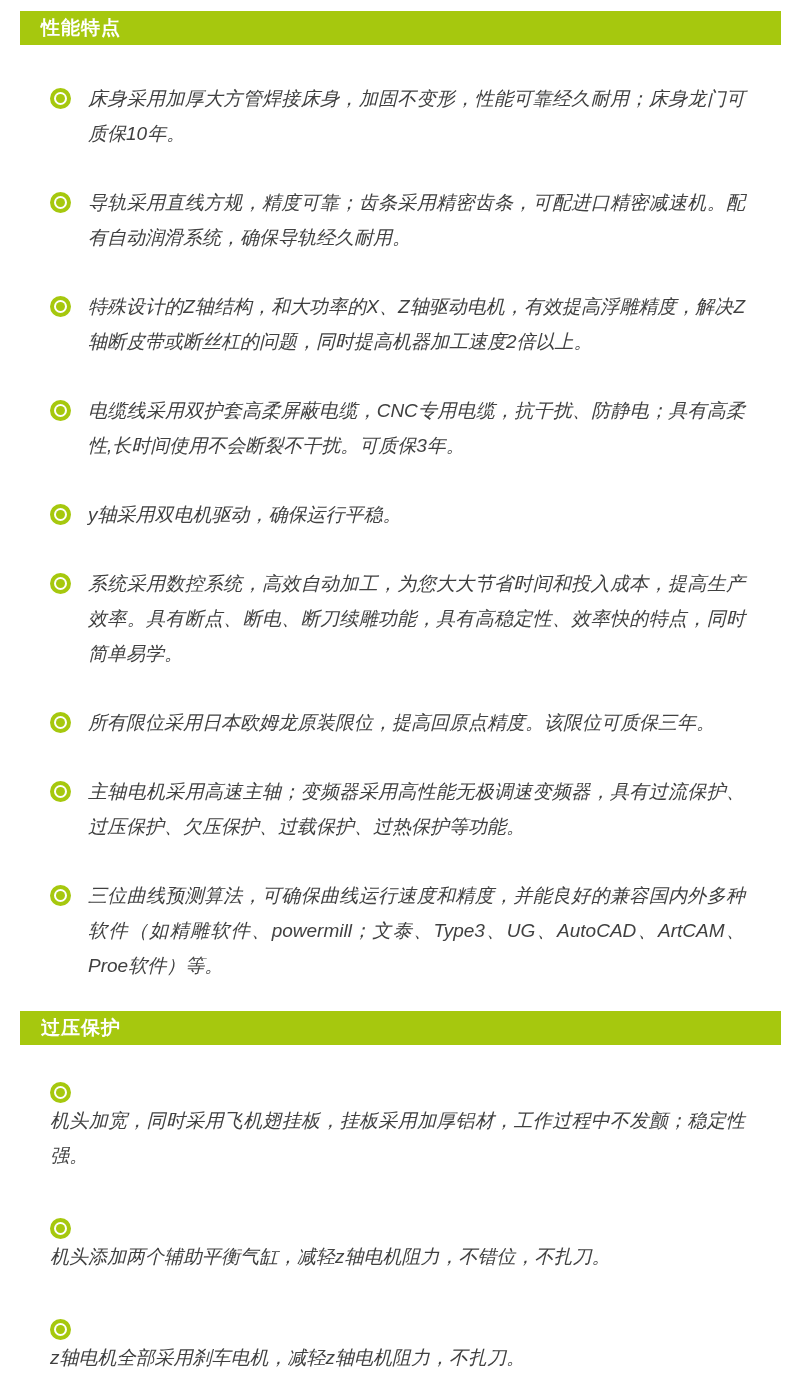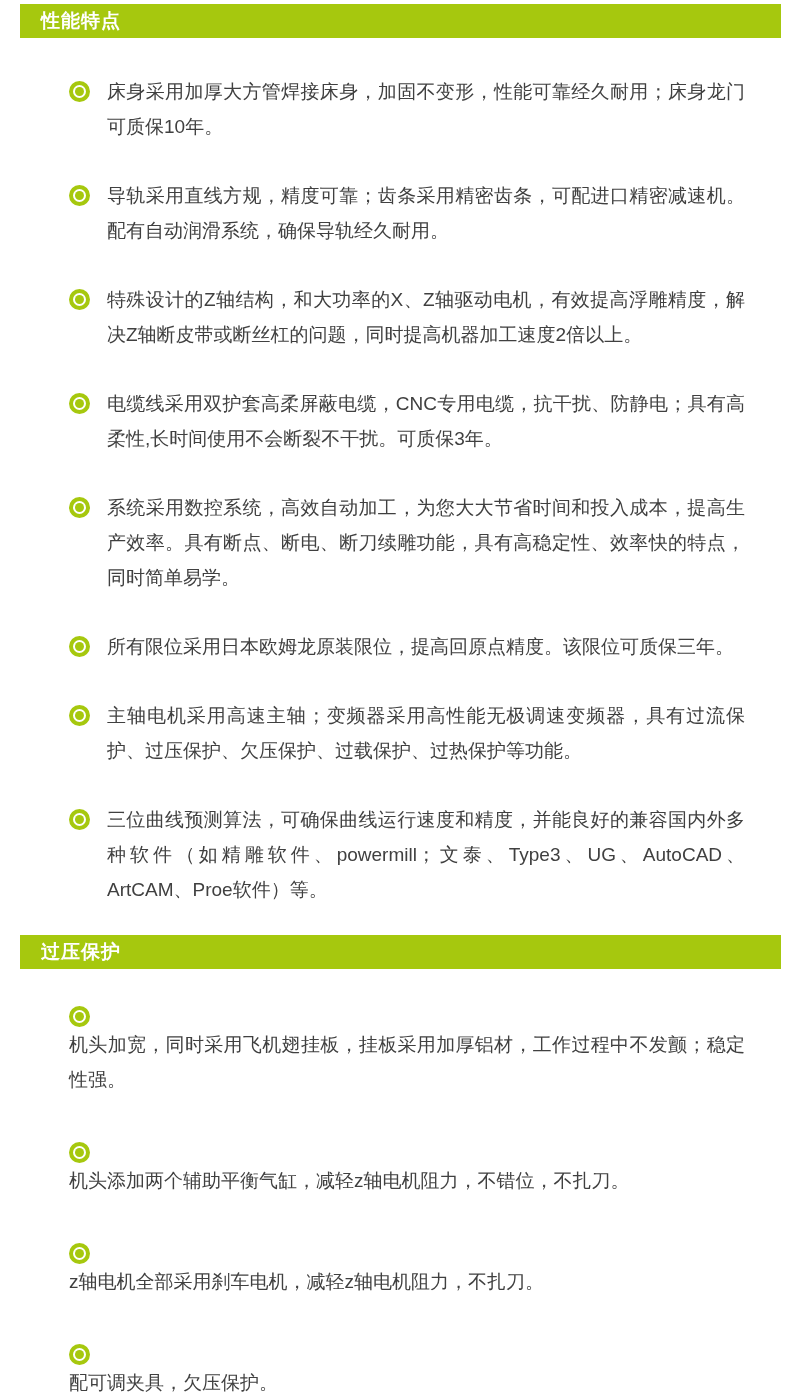--- a/index.html
+++ b/index.html
@@ -21,32 +21,33 @@
     color: var(--text);
   }
   .section-header {
     margin: 0 19px 0 20px;
     height: 34px;
     background: var(--green);
     display: flex;
     align-items: center;
     padding-left: 21px;
   }
-  .section-header.first { margin-top: 4px; }
+  .section-header.first { margin-top: 11px; }
   .section-header.second { margin-top: 28px; }
   .section-title {
     color: var(--header-text);
     font-size: 19px;
     font-weight: bold;
     letter-spacing: 1px;
     line-height: 1;
     padding-bottom: 2px;
   }
   .feature-list {
-    padding: 0 55px 0 69px;
+    padding: 0 55px 0 50px;
+    font-style: italic;
   }
   .feature-list.performance { padding-top: 36px; }
   .feature-list.structure  { padding-top: 30px; }
   .item {
     display: flex;
     align-items: flex-start;
   }
   .feature-list.performance .item { margin-bottom: 34px; }
   .feature-list.structure  .item { margin-bottom: 38px; flex-direction: column; }
   .feature-list .item:last-child { margin-bottom: 0; }
@@ -106,20 +107,26 @@
   <div class="item">
     <span class="bullet">
         <span class="bullet-dot"></span>
       </span>
     <p class="item-text">电缆线采用双护套高柔屏蔽电缆，CNC专用电缆，抗干扰、防静电；具有高柔性,长时间使用不会断裂不干扰。可质保3年。</p>
   </div>
   <div class="item">
     <span class="bullet">
         <span class="bullet-dot"></span>
       </span>
+    <p class="item-text">y轴采用双电机驱动，确保运行平稳。</p>
+  </div>
+  <div class="item">
+    <span class="bullet">
+        <span class="bullet-dot"></span>
+      </span>
     <p class="item-text">系统采用数控系统，高效自动加工，为您大大节省时间和投入成本，提高生产效率。具有断点、断电、断刀续雕功能，具有高稳定性、效率快的特点，同时简单易学。</p>
   </div>
   <div class="item">
     <span class="bullet">
         <span class="bullet-dot"></span>
       </span>
     <p class="item-text">所有限位采用日本欧姆龙原装限位，提高回原点精度。该限位可质保三年。</p>
   </div>
   <div class="item">
     <span class="bullet">

